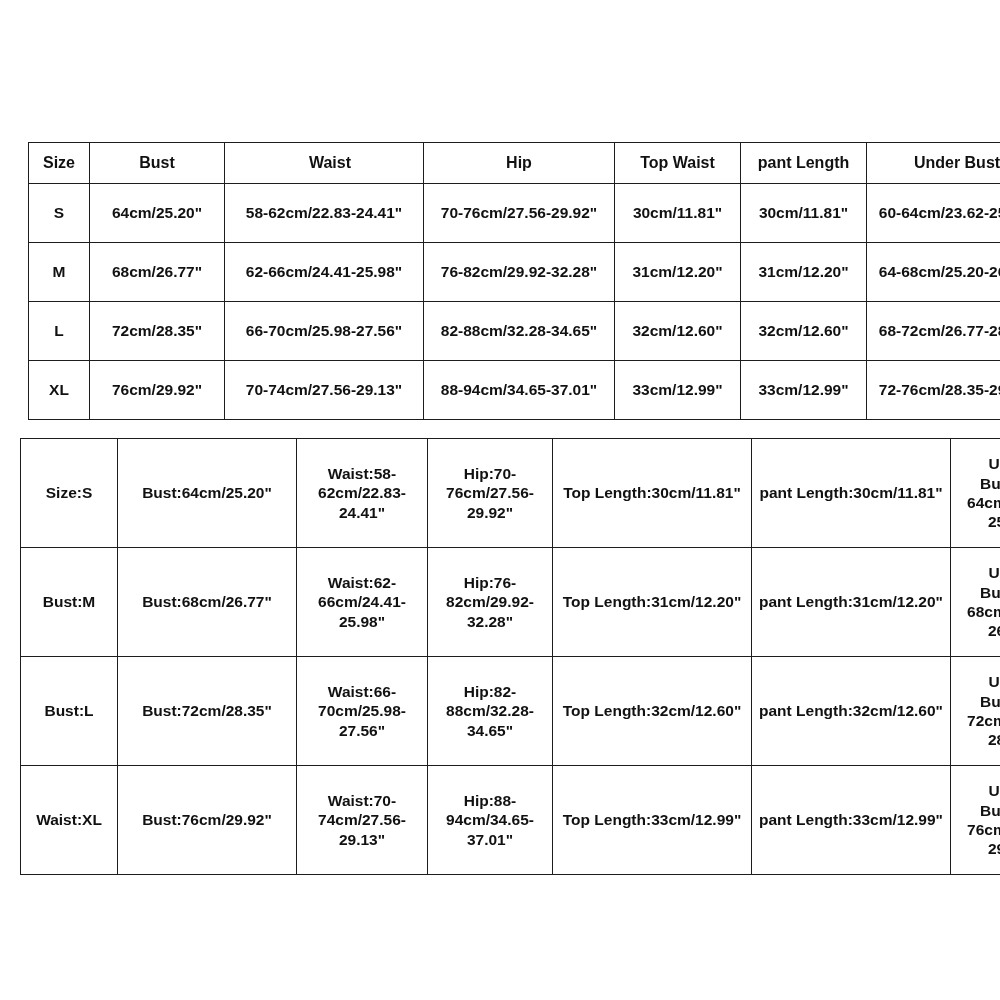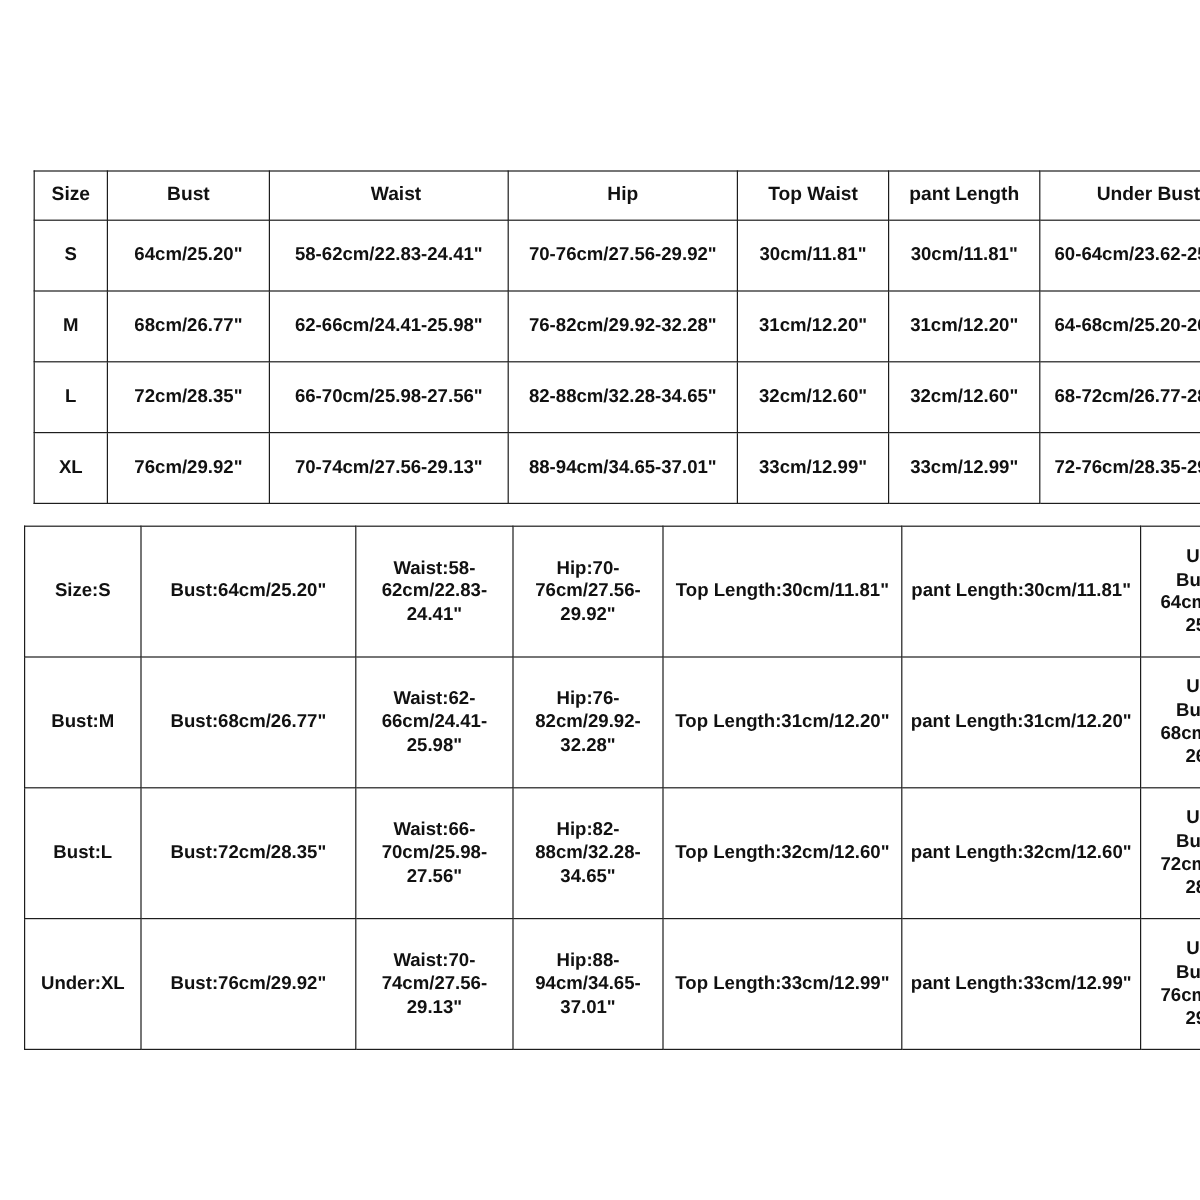--- a/index.html
+++ b/index.html
@@ -163,21 +163,21 @@
       <tr>
         <td class="d-size">Bust:L</td>
         <td class="d-bust">Bust:72cm/28.35"</td>
         <td class="d-waist">Waist:66-70cm/25.98-27.56"</td>
         <td class="d-hip">Hip:82-88cm/32.28-34.65"</td>
         <td class="d-top">Top Length:32cm/12.60"</td>
         <td class="d-pant">pant Length:32cm/12.60"</td>
         <td class="d-under">Under Bust:68-72cm/26.77-28.35"</td>
       </tr>
       <tr>
-        <td class="d-size">Under:XL</td>
+        <td class="d-size">Waist:XL</td>
         <td class="d-bust">Bust:76cm/29.92"</td>
         <td class="d-waist">Waist:70-74cm/27.56-29.13"</td>
         <td class="d-hip">Hip:88-94cm/34.65-37.01"</td>
         <td class="d-top">Top Length:33cm/12.99"</td>
         <td class="d-pant">pant Length:33cm/12.99"</td>
         <td class="d-under">Under Bust:72-76cm/28.35-29.92"</td>
       </tr>
     </tbody>
   </table>
 

